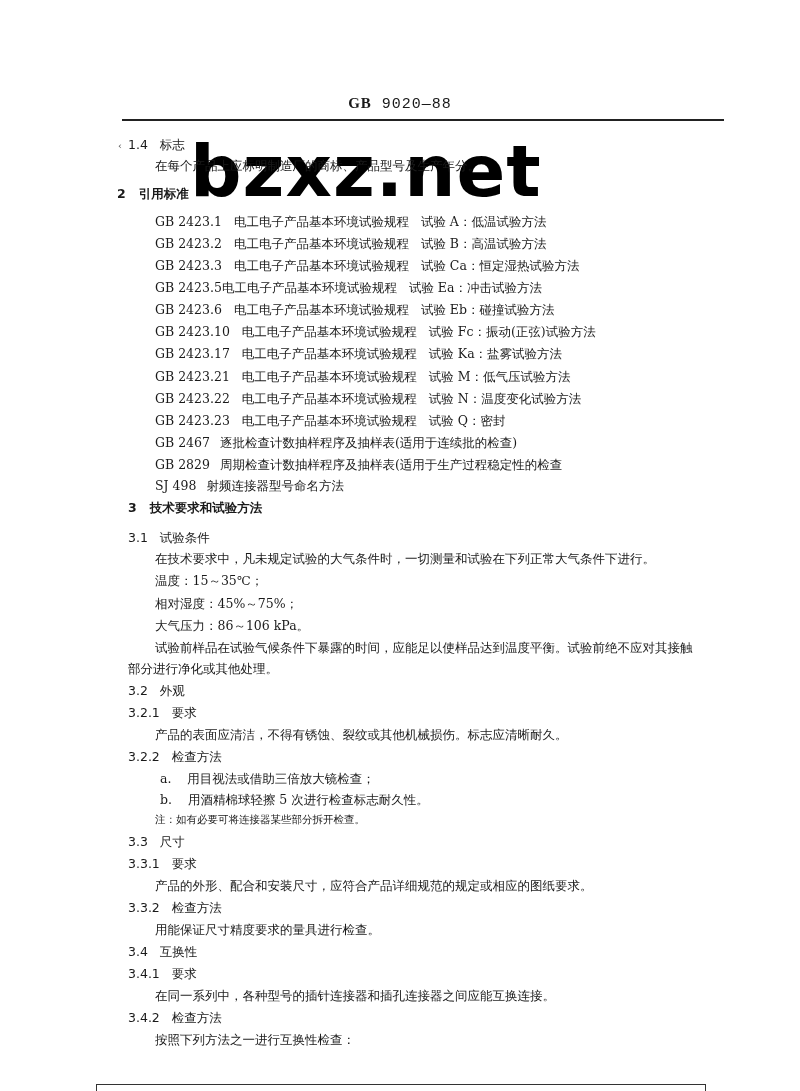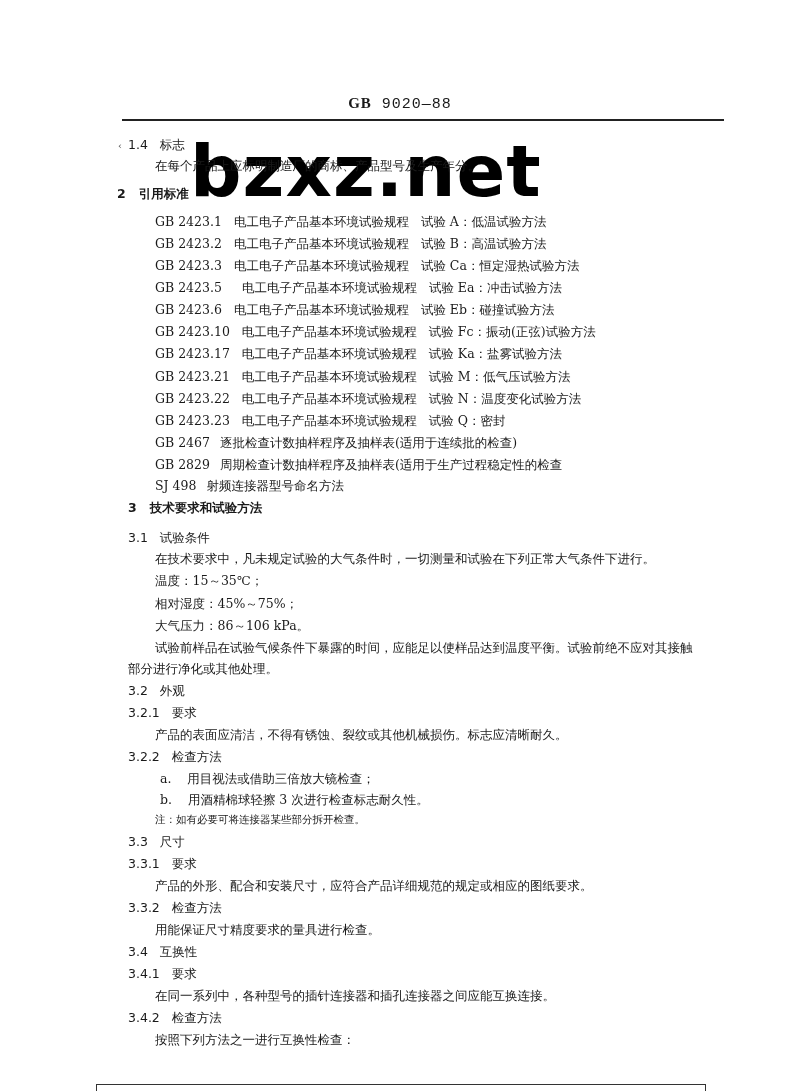--- a/index.html
+++ b/index.html
@@ -40,21 +40,21 @@
 
 <div class="line bold" style="top:186px;left:117px;">
   <span class="sec">2</span>&nbsp;&nbsp;
   <span>引用标准</span>
 </div>
 
 <div id="refs">
     <div class="line" style="top: 214px; left: 155px;"><span class="ref-code" style="margin-right: 12px;">GB 2423.1</span><span>电工电子产品基本环境试验规程</span><span style="margin-left: 12px;">试验 A：低温试验方法</span></div>
     <div class="line" style="top: 236px; left: 155px;"><span class="ref-code" style="margin-right: 12px;">GB 2423.2</span><span>电工电子产品基本环境试验规程</span><span style="margin-left: 12px;">试验 B：高温试验方法</span></div>
     <div class="line" style="top: 258px; left: 155px;"><span class="ref-code" style="margin-right: 12px;">GB 2423.3</span><span>电工电子产品基本环境试验规程</span><span style="margin-left: 12px;">试验 Ca：恒定湿热试验方法</span></div>
-    <div class="line" style="top: 280px; left: 155px;"><span class="ref-code" style="margin-right: 20px;">GB 2423.5</span><span>电工电子产品基本环境试验规程</span><span style="margin-left: 12px;">试验 Ea：冲击试验方法</span></div>
+    <div class="line" style="top: 280px; left: 155px;"><span class="ref-code" style="margin-right: 0;">GB 2423.5</span><span>电工电子产品基本环境试验规程</span><span style="margin-left: 12px;">试验 Ea：冲击试验方法</span></div>
     <div class="line" style="top: 302px; left: 155px;"><span class="ref-code" style="margin-right: 12px;">GB 2423.6</span><span>电工电子产品基本环境试验规程</span><span style="margin-left: 12px;">试验 Eb：碰撞试验方法</span></div>
     <div class="line" style="top: 324px; left: 155px;"><span class="ref-code" style="margin-right: 12px;">GB 2423.10</span><span>电工电子产品基本环境试验规程</span><span style="margin-left: 12px;">试验 Fc：振动(正弦)试验方法</span></div>
     <div class="line" style="top: 346px; left: 155px;"><span class="ref-code" style="margin-right: 12px;">GB 2423.17</span><span>电工电子产品基本环境试验规程</span><span style="margin-left: 12px;">试验 Ka：盐雾试验方法</span></div>
     <div class="line" style="top: 369px; left: 155px;"><span class="ref-code" style="margin-right: 12px;">GB 2423.21</span><span>电工电子产品基本环境试验规程</span><span style="margin-left: 12px;">试验 M：低气压试验方法</span></div>
     <div class="line" style="top: 391px; left: 155px;"><span class="ref-code" style="margin-right: 12px;">GB 2423.22</span><span>电工电子产品基本环境试验规程</span><span style="margin-left: 12px;">试验 N：温度变化试验方法</span></div>
     <div class="line" style="top: 413px; left: 155px;"><span class="ref-code" style="margin-right: 12px;">GB 2423.23</span><span>电工电子产品基本环境试验规程</span><span style="margin-left: 12px;">试验 Q：密封</span></div>
     <div class="line" style="top: 435px; left: 155px;"><span class="ref-code" style="margin-right: 10px;">GB 2467</span><span>逐批检查计数抽样程序及抽样表(适用于连续批的检查)</span></div>
     <div class="line" style="top: 457px; left: 155px;"><span class="ref-code" style="margin-right: 10px;">GB 2829</span><span>周期检查计数抽样程序及抽样表(适用于生产过程稳定性的检查</span></div>
     <div class="line" style="top: 478px; left: 155px;"><span class="ref-code" style="margin-right: 10px;">SJ 498</span><span>射频连接器型号命名方法</span></div>
   </div>
@@ -87,21 +87,21 @@
 <div class="line" style="top:749px;left:128px;">
   <span class="sec">3.2.2</span>&nbsp;&nbsp;
   <span>检查方法</span>
 </div>
 <div class="line" style="top:771px;left:160px;">
   <span>a.</span>&nbsp;&nbsp;&nbsp;
   <span>用目视法或借助三倍放大镜检查；</span>
 </div>
 <div class="line" style="top:792px;left:160px;">
   <span>b.</span>&nbsp;&nbsp;&nbsp;
-  <span>用酒精棉球轻擦 3 次进行检查标志耐久性。</span>
+  <span>用酒精棉球轻擦 5 次进行检查标志耐久性。</span>
 </div>
 <div class="line" style="top:813px;left:155px;font-size:10.5px;text-align:center;">注：如有必要可将连接器某些部分拆开检查。</div>
 
 <div class="line" style="top:834px;left:128px;">
   <span class="sec">3.3</span>&nbsp;&nbsp;
   <span>尺寸</span>
 </div>
 <div class="line" style="top:856px;left:128px;">
   <span class="sec">3.3.1</span>&nbsp;&nbsp;
   <span>要求</span>

